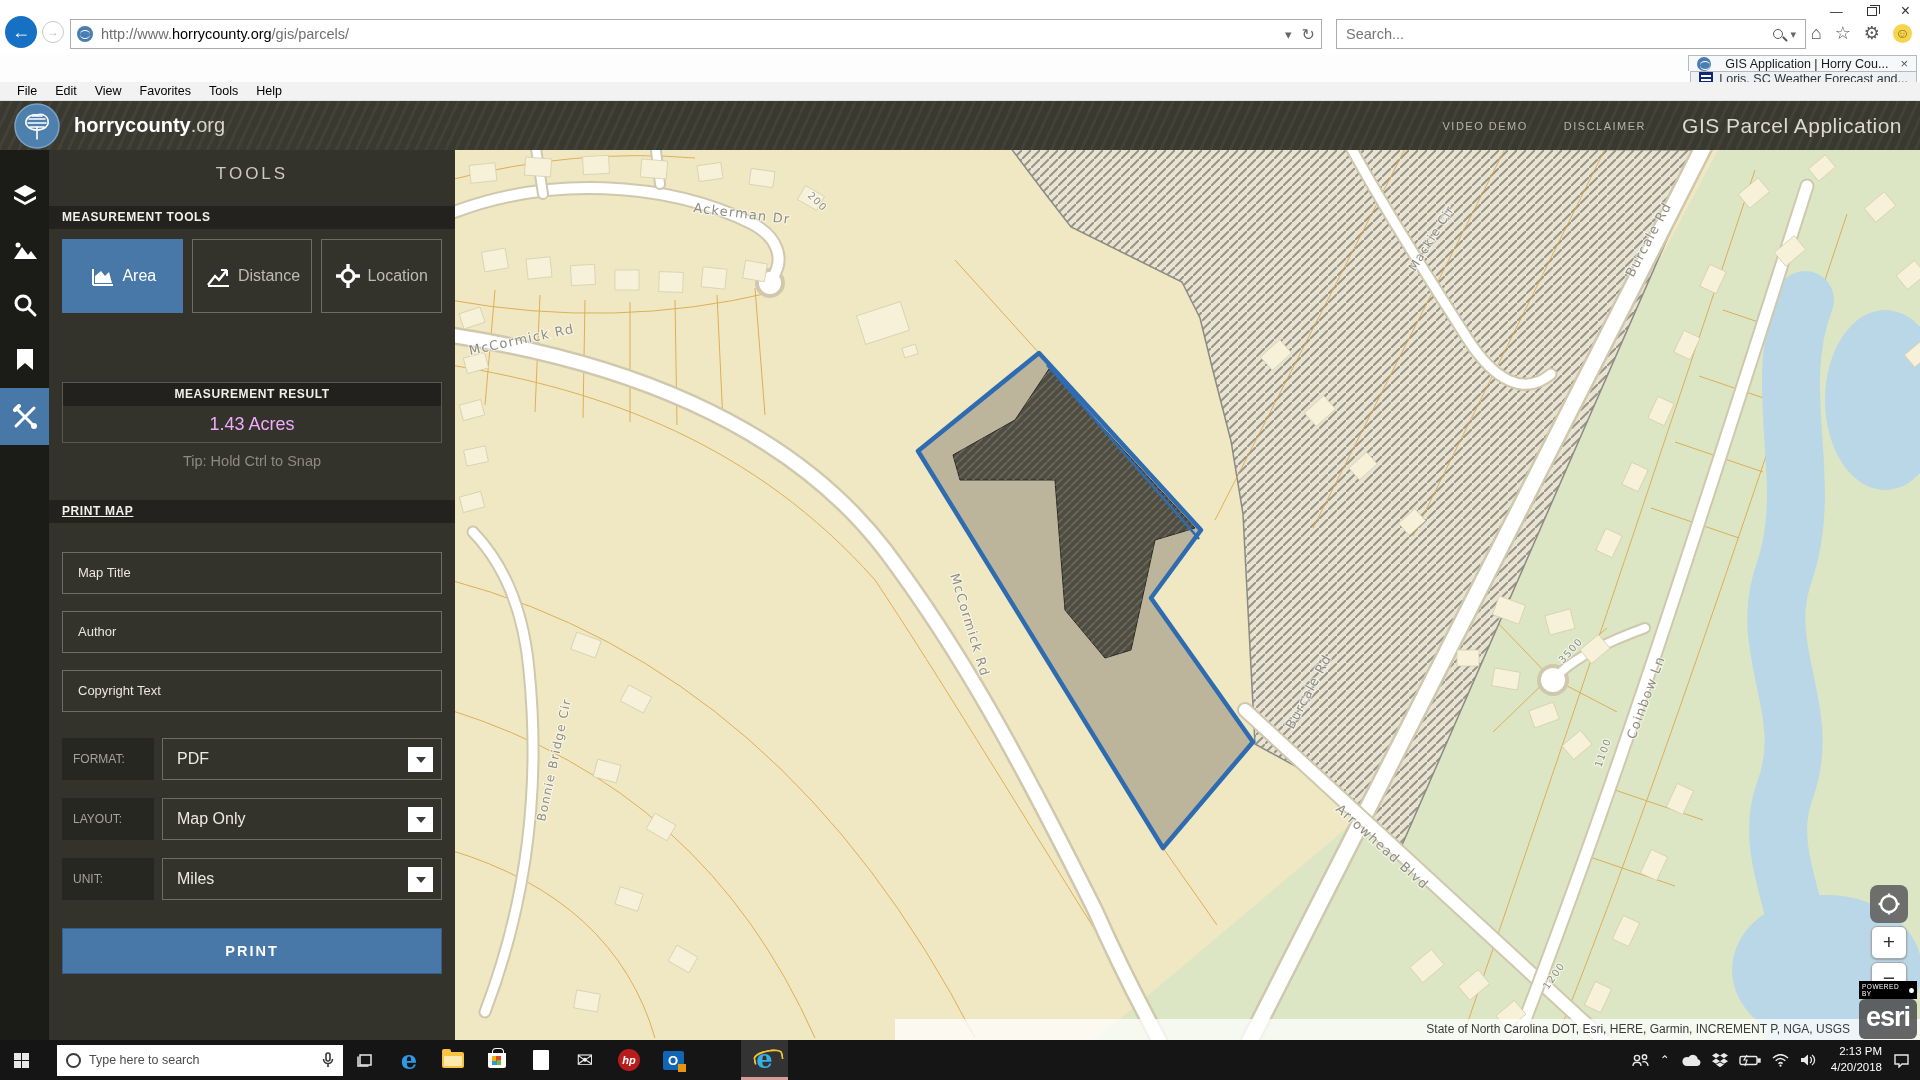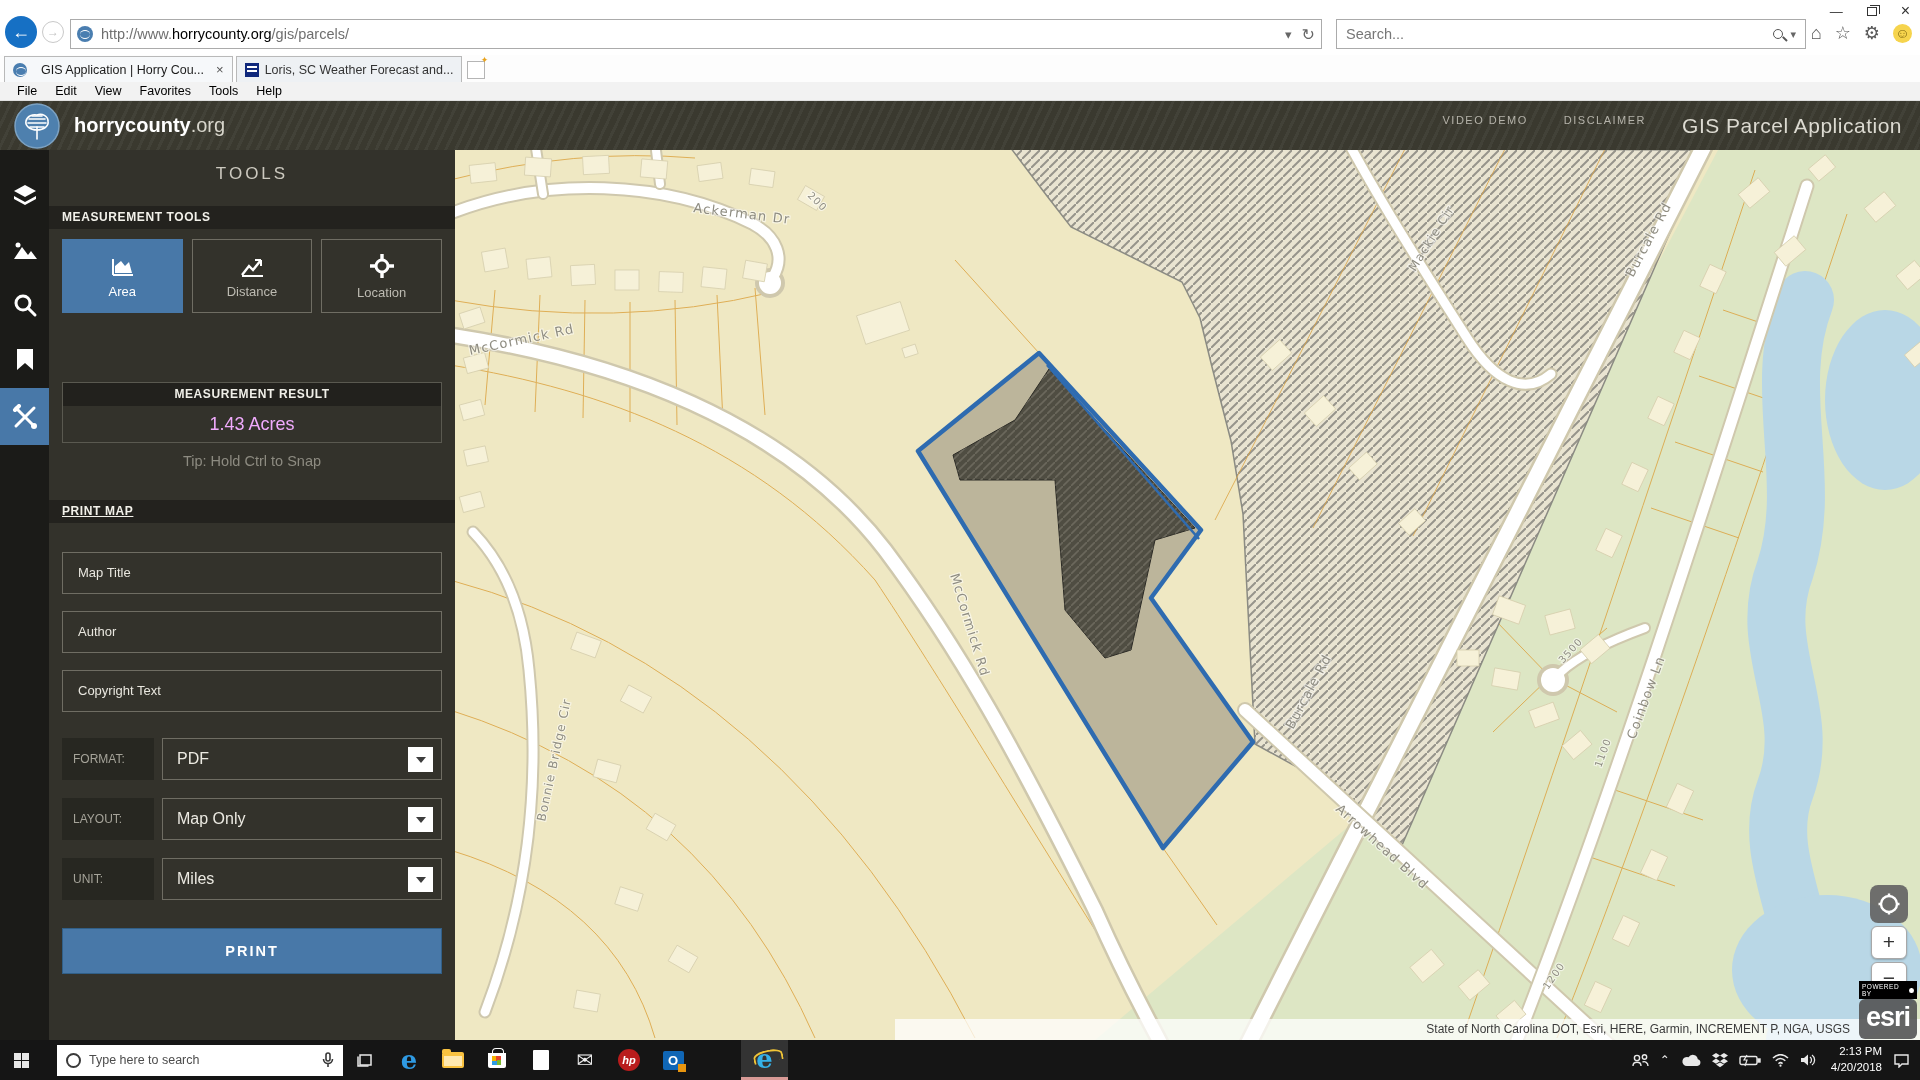--- a/index.html
+++ b/index.html
@@ -25,61 +25,61 @@
   .search-right { margin-left:auto; display:flex; align-items:center; gap:4px; color:#666; }
   .mag { width:10px; height:10px; border:1.7px solid #555; border-radius:50%; position:relative; display:inline-block; }
   .mag::after { content:""; position:absolute; left:8px; top:8px; width:6px; height:1.7px; background:#555; transform:rotate(45deg); }
   .quick-icons { position:absolute; right:8px; top:22px; display:flex; gap:13px; align-items:center; color:#595959; font-size:18px; }
   .smiley { width:19px; height:19px; border-radius:50%; background:#f6d44d; color:#7c650f; font-size:14px;
             display:flex; align-items:center; justify-content:center; }
   .win-controls { position:absolute; right:10px; top:2px; display:flex; gap:24px; color:#333; font-size:13px; align-items:center; }
   .restore-glyph { width:10px; height:9px; border:1px solid #333; position:relative; display:inline-block; }
   .restore-glyph::before { content:""; position:absolute; left:2px; top:-3px; width:9px; height:8px; border:1px solid #333; border-bottom:none; border-left:none; }
 
-  .tabbar { position:absolute; top:55px; left:0; width:1920px; height:27px; background:#fdfdfd; display:flex; align-items:flex-end; padding-left:4px; }
+  .tabbar { position:absolute; top:55px; left:0; width:1920px; height:27px; background:#fdfdfd; display:flex; align-items:flex-end; padding-left:4px;flex-direction:column; }
   .tab { height:26px; display:flex; align-items:center; padding:0 8px; font-size:12.5px; color:#1b1b1b;
          border:1px solid #b9b9b9; border-bottom:none; background:#f6f8fa; margin-right:3px; gap:6px; }
   .tab.inactive { background:#eef1f4; color:#333; }
   .tab .tclose { color:#555; font-size:13px; margin-left:6px; }
   .twc-ico { width:14px; height:14px; background:#10287c; flex:none; position:relative; }
   .twc-ico::after { content:""; position:absolute; left:2px; top:3px; width:10px; height:2px; background:#fff; box-shadow:0 4px 0 #fff; }
   .newtab { width:18px; height:18px; background:#fff; border:1px solid #b5b5b5; margin-left:2px; margin-bottom:3px; position:relative; }
   .newtab::after { content:"✦"; position:absolute; right:-4px; top:-7px; color:#e8a21c; font-size:9px; }
 
   .menubar { position:absolute; top:82px; left:0; width:1920px; height:19px; background:#f2f2f2;
              display:flex; align-items:center; padding-left:8px; font-size:12.5px; color:#000; border-bottom:1px solid #e0e0e0; }
   .menubar span { padding:0 9px; }
 
   
   .app-header { position:absolute; top:101px; left:0; width:1920px; height:49px; background:#3a392f;
      background-image:repeating-linear-gradient(115deg, rgba(255,255,255,.045) 0 3px, rgba(0,0,0,0) 3px 9px);
      display:flex; align-items:center; }
   .logo-circle { position:absolute; left:14px; top:2px; }
   .brand { margin-left:74px; font-size:20px; color:#fff; font-weight:bold; }
   .brand span { font-weight:normal; color:#d8d6cc; }
-  .header-right { margin-left:auto; display:flex; align-items:flex-start; gap:36px; padding-right:18px; }
+  .header-right { margin-left:auto; display:flex; align-items:center; gap:36px; padding-right:18px; }
   .header-link { font-size:11px; letter-spacing:1.5px; color:#b5b3aa; }
   .app-title { font-size:21px; color:#dcdad1; font-weight:300; letter-spacing:.5px; }
 
   
   .main { position:absolute; top:150px; left:0; width:1920px; height:890px; background:#efe8c3; }
   .map-area { position:absolute; left:455px; top:0; width:1465px; height:890px; overflow:hidden; }
 
   .icon-rail { position:absolute; left:0; top:0; width:49px; height:890px; background:#1b1b18; z-index:5; }
   .rail-ico { position:absolute; left:0; width:49px; height:44px; display:flex; align-items:center; justify-content:center; }
   .rail-selected { position:absolute; left:0; top:238px; width:49px; height:57px; background:#4878a8; display:flex; align-items:center; justify-content:center; }
 
   .tools-panel { position:absolute; left:49px; top:0; width:406px; height:890px; background:rgba(44,43,37,.965); z-index:4; color:#eceae2; }
   .panel-title { position:absolute; top:14px; width:100%; text-align:center; font-size:17px; letter-spacing:3px; color:#ccc9bf; }
   .section-bar { position:absolute; left:0; width:100%; height:23px; background:rgba(0,0,0,.30); font-size:12px; font-weight:bold;
                  letter-spacing:.6px; color:#f2f1ea; line-height:23px; padding-left:13px; }
   .bar-mt { top:56px; } .bar-pm { top:350px;text-decoration:underline; }
   .tool-btn-row { position:absolute; top:89px; left:13px; right:13px; height:74px; display:flex; gap:9px; }
-  .tool-btn { flex:1; border:1px solid #6f6d63; display:flex; flex-direction:column; align-items:center; justify-content:center; gap:6px;
-              color:#bdbbb2; font-size:13px; background:transparent; }
+  .tool-btn { flex:1; border:1px solid #6f6d63; display:flex; flex-direction:row; align-items:center; justify-content:center; gap:6px;
+              color:#bdbbb2; font-size:16px; background:transparent; }
   .tool-btn.selected { background:#4878a8; border-color:#4878a8; color:#fff; }
   .field-box { position:absolute; left:13px; right:13px; height:42px; border:1px solid #6f6d63; line-height:40px;
                padding-left:15px; font-size:13px; color:#e9e7df; }
   .acres { top:178px; font-size:17px; }
   .result-block { position:absolute; top:232px; left:13px; right:13px; border:1px solid #5a5950; }
   .result-hdr { height:23px; background:rgba(0,0,0,.32); text-align:center; font-size:12px; font-weight:bold; letter-spacing:.6px; line-height:23px; color:#f0efe8; }
   .result-val { height:36px; text-align:center; font-size:18px; line-height:36px; color:#f0abfc; }
   .tip { position:absolute; top:303px; width:100%; text-align:center; font-size:14.5px; color:#8d8b81; }
   .in-title { top:402px; } .in-author { top:461px; } .in-copy { top:520px; }
   .dd-row { position:absolute; left:13px; right:13px; height:42px; display:flex; }

